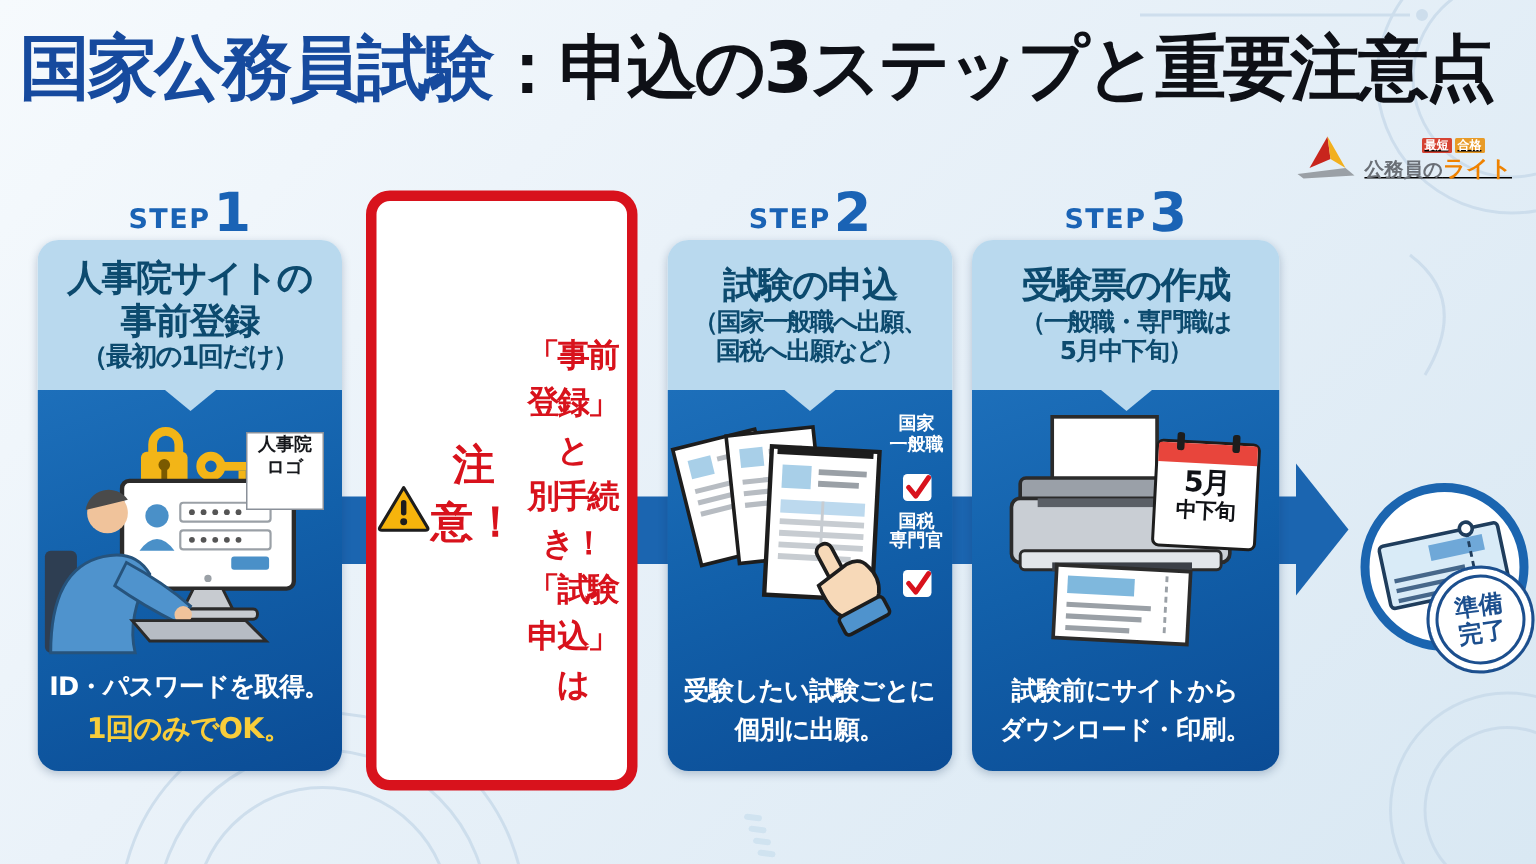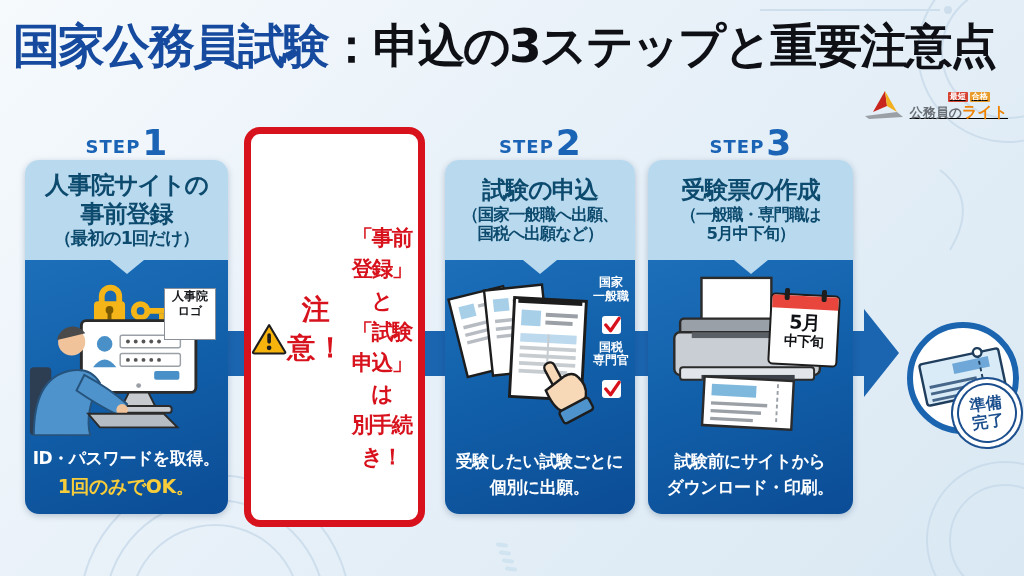--- a/index.html
+++ b/index.html
@@ -239,22 +239,22 @@
 
   <div class="warning">
     <svg class="warn-icon" width="70" height="62" viewBox="0 0 70 62">
       <path d="M35 4 L66 56 Q67 59 63 59 L7 59 Q3 59 4 56 Z" fill="#f6b40c" stroke="#1d1d1d" stroke-width="4" stroke-linejoin="round"></path>
       <rect x="31.5" y="20" width="7" height="20" rx="3.5" fill="#1d1d1d"></rect>
       <circle cx="35" cy="48" r="4.5" fill="#1d1d1d"></circle>
     </svg>
     <div class="warn-heading">注意！</div>
     <div class="warn-emphasis">
       <div>「事前登録」と</div>
+      <div>別手続き！</div>
       <div>「試験申込」は</div>
-      <div>別手続き！</div>
     </div>
   </div>
 
   <div class="step-col col2">
     <div class="step-tag">
       <span class="step-word">STEP</span><span class="step-num">2</span>
     </div>
     <div class="card">
       <div class="hdr">
         <div class="hdr-title">試験の申込</div>

